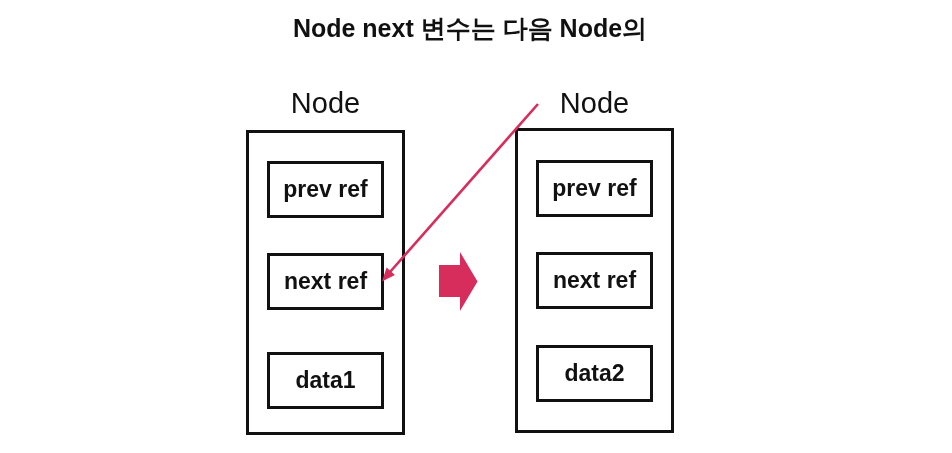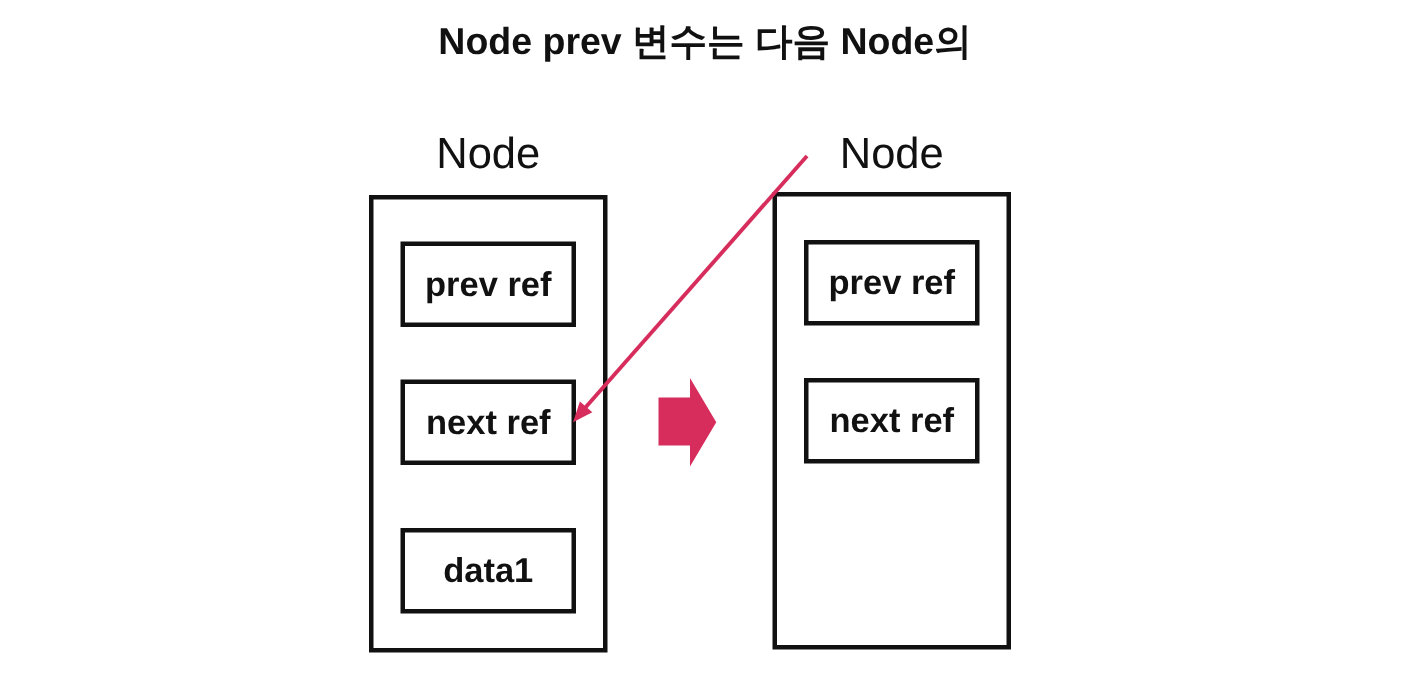--- a/index.html
+++ b/index.html
@@ -83,35 +83,36 @@
     height: 453px;
     pointer-events: none;
   }
 </style>
 </head>
 <body>
 
 <div class="canvas">
 
   <div class="annotation">
-    <div>Node prev 변수는 다음 Node의</div>
+    <div>Node next 변수는 다음 Node의</div>
   </div>
 
   <div class="node-title left">Node</div>
   <div class="node-title right">Node</div>
 
   <div class="node-box left"></div>
   <div class="node-box right"></div>
 
   <div class="field l row1l">prev ref</div>
   <div class="field l row2l">next ref</div>
   <div class="field l row3l">data1</div>
 
   <div class="field r row1r">prev ref</div>
   <div class="field r row2r">next ref</div>
+  <div class="field r row3r">data2</div>
 
   <svg class="overlay" viewBox="0 0 952 453" xmlns="http://www.w3.org/2000/svg">
 
     <line x1="538" y1="104" x2="390" y2="272" stroke-width="2.6" stroke="#D62D5C"></line>
     <polygon points="382,281.5 386.6,267.6 394.9,274.9" fill="#D62D5C"></polygon>
 
     <polygon points="439,265 460,265 460,252 477.5,281.5 460,311 460,297 439,297" fill="#D62D5C"></polygon>
   </svg>
 
 </div>

